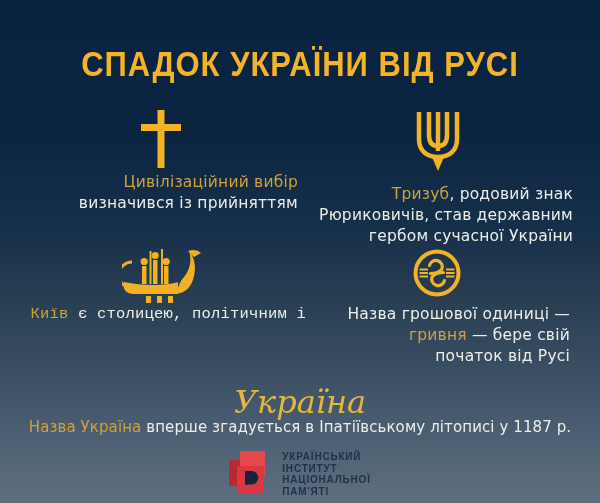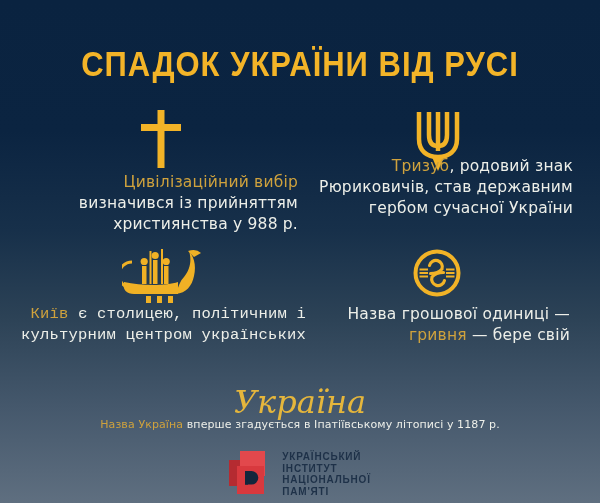--- a/index.html
+++ b/index.html
@@ -27,36 +27,36 @@
   .trident-icon { left:414px; top:111px; }
   .boat-icon    { left:122px; top:248px; }
   .hryvnia-icon { left:413px; top:249px; }
 
   .qtext {
     position:absolute; text-align:right;
     color:#edefe9; font-size:15.5px; line-height:21px;
     letter-spacing:0.2px;
   }
   .q1 { left:28px;  top:172px; width:270px; }
-  .q2 { left:305px; top:156px; width:268px; }
+  .q2 { left:305px; top:184px; width:268px; }
   .q3 { left:18px;  top:304px; width:288px;font-family:Liberation Mono, monospace; }
   .q4 { left:308px; top:304px; width:262px; }
 
   .gold { color:#cfa23d; }
 
   .ukraina {
     position:absolute; top:383px; left:0; width:100%;
     text-align:center; color:#e5b63c;
     font-family:"DejaVu Serif", serif; font-style:italic;
     font-size:32px;
   }
 
   .fact {
     position:absolute; top:418px; left:0; width:100%;
-    text-align:center; color:#edefe9; font-size:11px;
+    text-align:center; color:#edefe9; font-size:15px;
     letter-spacing:0.1px;
   }
 
   .logo {
     position:absolute; top:451px; left:0; width:100%;
     display:flex; justify-content:center; align-items:center; gap:11px;
   }
   .logo-text {
     color:#1e3148; font-family:"Liberation Sans", sans-serif;
     font-weight:700; font-size:10px; line-height:11.5px;
@@ -116,37 +116,37 @@
       <line x1="6.5" y1="27.5" x2="15" y2="27.5"></line>
       <line x1="33" y1="20.5" x2="41.5" y2="20.5"></line>
       <line x1="33" y1="24" x2="41.5" y2="24"></line>
       <line x1="33" y1="27.5" x2="41.5" y2="27.5"></line>
     </g>
   </svg>
 
   <p class="qtext q1">
     <span class="gold">Цивілізаційний вибір</span><br>
     <span>визначився із прийняттям</span><br>
-    <span>християнства у 988 р.</span>
   </p>
 
   <p class="qtext q2">
     <span class="gold">Тризуб</span><span>, родовий знак</span><br>
     <span>Рюриковичів, став державним</span><br>
     <span>гербом сучасної України</span>
   </p>
 
   <p class="qtext q3">
     <span class="gold">Київ</span><span> є столицею, політичним і</span><br>
-    <span>культурним центром українських</span><br>
+    <br>
   </p>
 
   <p class="qtext q4">
     <span>Назва грошової одиниці —</span><br>
     <span class="gold">гривня</span><span> — бере свій</span><br>
+    <span>початок від Русі</span>
   </p>
 
   <div class="ukraina">Україна</div>
 
   <p class="fact">
     <span class="gold">Назва Україна</span><span> вперше згадується в Іпатіївському літописі у 1187 р.</span>
   </p>
 
   <div class="logo">
     <svg width="42" height="46" viewBox="0 0 42 46">

